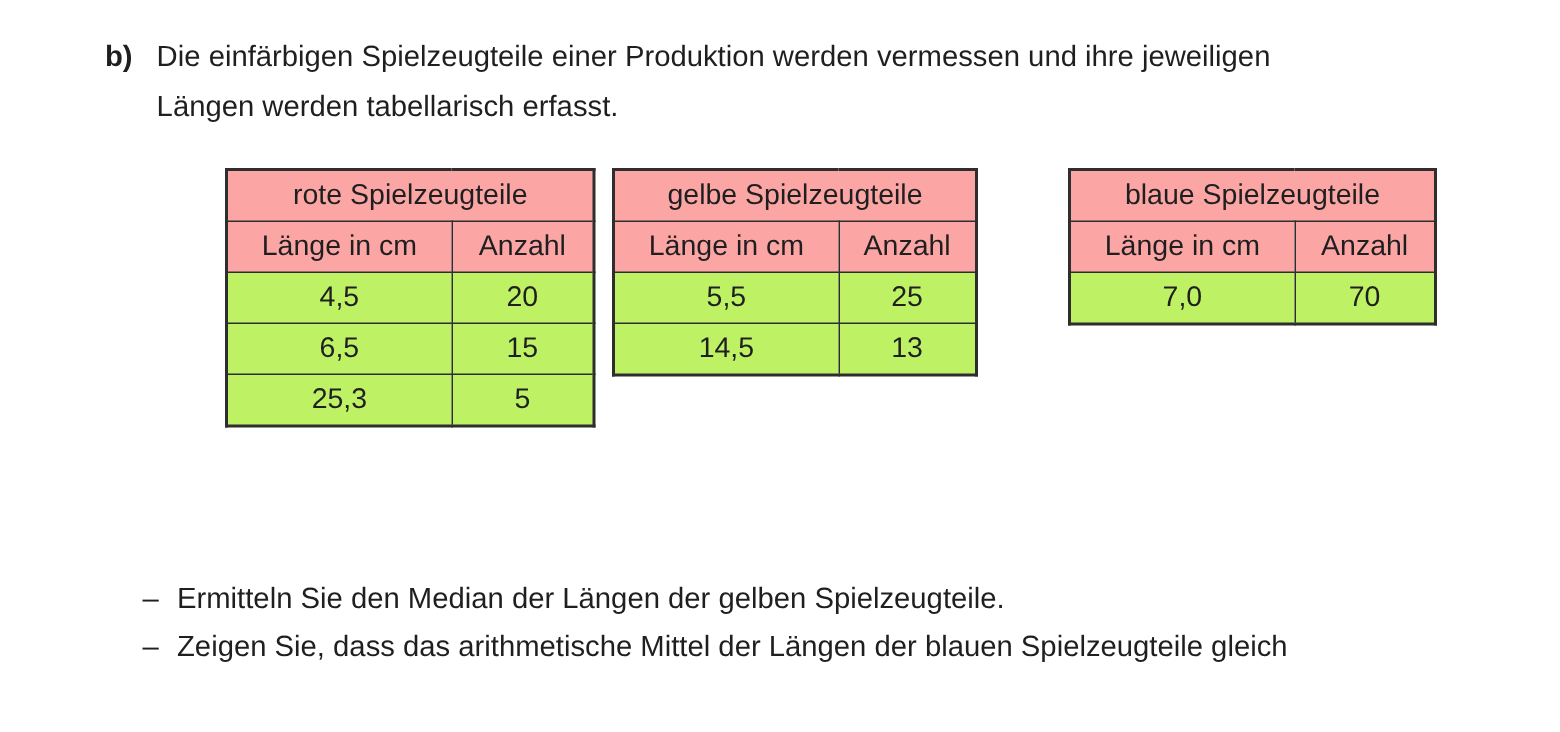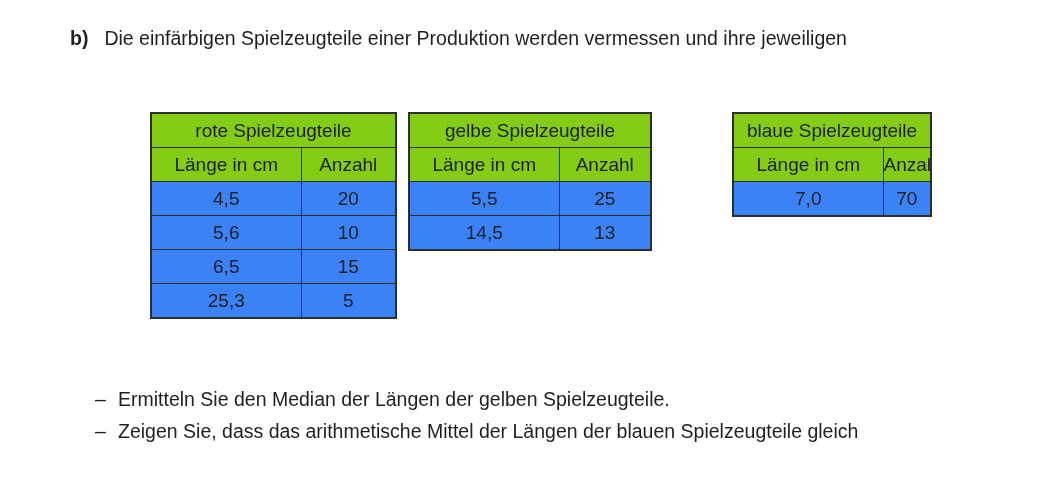--- a/index.html
+++ b/index.html
@@ -24,53 +24,54 @@
   table.t {
     position: absolute;
     top: 112px;
     border-collapse: collapse;
     table-layout: fixed;
     font-size: 19px;
     border: 2px solid #2e2e2e;
   }
   #t-rote  { left: 150px; width: 247px; }
   #t-gelbe { left: 408px; width: 244px; }
-  #t-blaue { left: 732px; width: 200px; }
+  #t-blaue { left: 712px; width: 246px; }
   table.t th, table.t td {
     border: 1px solid #2e2e2e;
     height: 33px;
     padding: 0;
     text-align: center;
     vertical-align: middle;
     font-weight: normal;
-    background: #3b82f6;
+    background: #bef264;
     overflow: hidden;
     white-space: nowrap;
   }
-  table.t .title, table.t .hdr { background: #84cc16; }
+  table.t .title, table.t .hdr { background: #fca5a5; }
   col.c1 { width: 150px; }
   .tasks {
     position: absolute;
     left: 95px;
     top: 383px;
     font-size: 19.5px;
     line-height: 32px;
   }
   .task { display: flex; }
   .dash { width: 23px; flex: none; }
 </style>
 </head>
 <body>
 
 <div class="page">
 
   <div class="intro">
     <span class="b-label">b)</span>
     <div class="intro-lines">
       <div>Die einfärbigen Spielzeugteile einer Produktion werden vermessen und ihre jeweiligen</div>
+      <div>Längen werden tabellarisch erfasst.</div>
     </div>
   </div>
 
   <table class="t" id="t-rote">
     <colgroup>
         <col class="c1">
         <col class="c2">
       </colgroup>
     <thead>
       <tr>
@@ -78,24 +79,20 @@
       </tr>
       <tr>
         <th class="hdr">Länge in cm</th>
         <th class="hdr">Anzahl</th>
       </tr>
     </thead>
     <tbody>
       <tr>
         <td>4,5</td>
         <td>20</td>
-      </tr>
-      <tr>
-        <td>5,6</td>
-        <td>10</td>
       </tr>
       <tr>
         <td>6,5</td>
         <td>15</td>
       </tr>
       <tr>
         <td>25,3</td>
         <td>5</td>
       </tr>
     </tbody>

